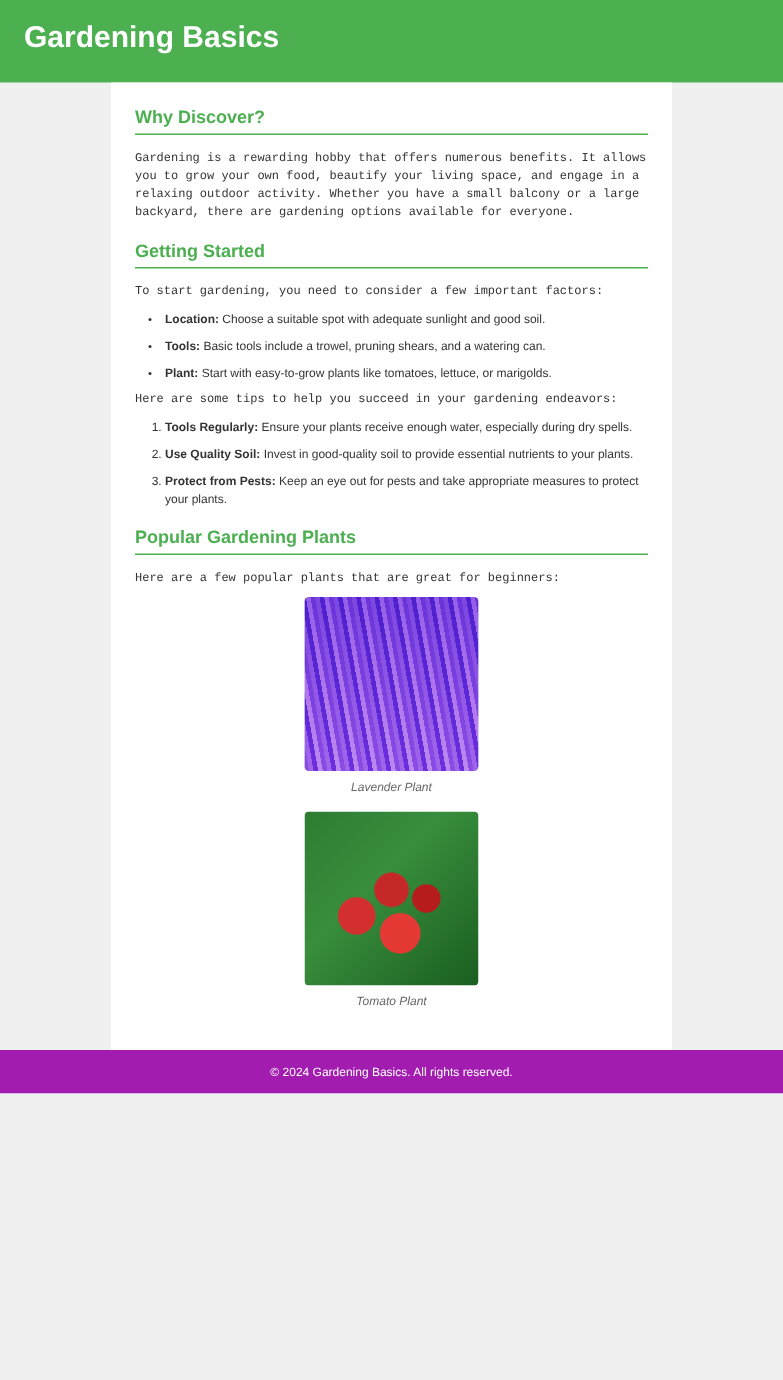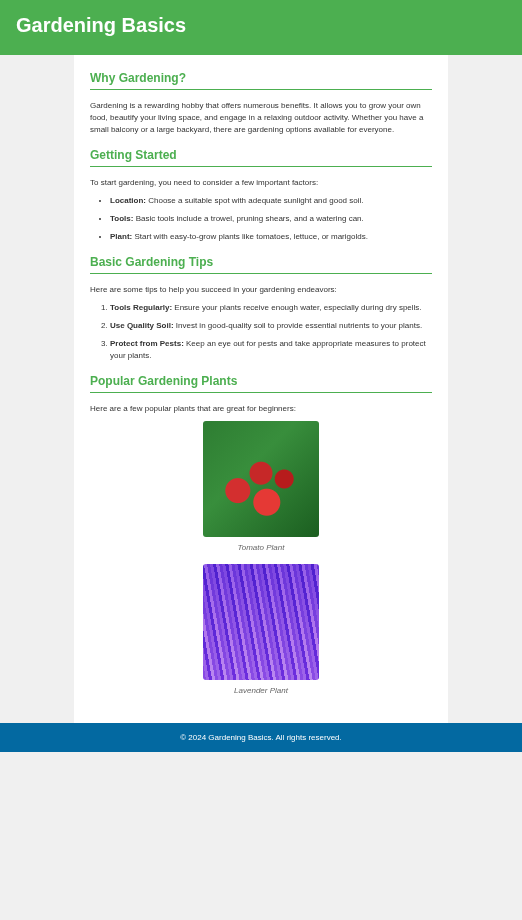--- a/index.html
+++ b/index.html
@@ -3,77 +3,76 @@
   <meta charset="utf-8">
   <style>
     * { margin: 0; padding: 0; box-sizing: border-box; }
     body { font-family: Arial, Helvetica, sans-serif; background: #f0f0f0; color: #333; font-size: 9px; }
     .header { background: #4CAF50; padding: 14px 16px 12px; }
     .header h1 { color: #fff; font-size: 20px; font-weight: bold; margin-bottom: 6px; }
     .header p { color: #fff; font-size: 8px; }
     .container { max-width: 374px; margin: 0 auto; background: #fff; padding: 16px; }
     h2 { color: #4CAF50; font-size: 12px; font-weight: bold; border-bottom: 1px solid #4CAF50; padding-bottom: 4px; margin-bottom: 10px; margin-top: 12px; }
     h2:first-child { margin-top: 0; }
-    .body-text { font-size: 8px; line-height: 1.5; color: #333; margin-bottom: 6px; }
+    .body-text { font-size: 8px; line-height: 1.5; color: #333; margin-bottom: 6px; font-family: Liberation Mono, monospace; }
     ul, ol { padding-left: 20px; margin-bottom: 6px; }
     ul li, ol li { font-size: 8px; line-height: 1.5; margin-bottom: 6px; color: #333; }
     li strong { font-weight: bold; }
     .plant { text-align: center; margin-bottom: 12px; }
     .plant-img { width: 116px; height: 116px; display: inline-block; border-radius: 3px; }
     .plant-caption { font-size: 8px; font-style: italic; color: #666; margin-top: 4px; }
     .tomato { background: radial-gradient(circle at 30% 60%, #d32f2f 12px, transparent 13px),
                           radial-gradient(circle at 50% 45%, #c62828 11px, transparent 12px),
                           radial-gradient(circle at 55% 70%, #e53935 13px, transparent 14px),
                           radial-gradient(circle at 70% 50%, #b71c1c 9px, transparent 10px),
                           linear-gradient(135deg, #2e7d32 0%, #388e3c 40%, #1b5e20 100%); }
     .lavender { background: repeating-linear-gradient(80deg, #7e57c2 0 3px, #9575cd 3px 6px, #5e35b1 6px 9px, #b39ddb 9px 12px),
                            linear-gradient(#6a4caf, #8c6fc9); background-blend-mode: overlay; }
     .lettuce { background: radial-gradient(circle at 30% 65%, #8bc34a 22px, transparent 23px),
                           radial-gradient(circle at 65% 70%, #7cb342 24px, transparent 25px),
                           radial-gradient(circle at 48% 35%, #6d4c41 20px, transparent 21px),
                           radial-gradient(circle at 20% 30%, #4e342e 18px, transparent 19px),
                           radial-gradient(circle at 78% 30%, #5d4037 16px, transparent 17px),
                           #1b3a1b; }
-    .footer { background: #0369a1; color: #fff; text-align: center; font-size: 8px; padding: 10px; }
+    .footer { background: #a21caf; color: #fff; text-align: center; font-size: 8px; padding: 10px; }
   </style>
 </head>
 <body>
 
 <div class="header">
   <h1>Gardening Basics</h1>
 </div>
 
 <div class="container">
 
-  <h2>Why Gardening?</h2>
+  <h2>Why Discover?</h2>
   <p class="body-text">Gardening is a rewarding hobby that offers numerous benefits. It allows you to grow your own food, beautify your living space, and engage in a relaxing outdoor activity. Whether you have a small balcony or a large backyard, there are gardening options available for everyone.</p>
 
   <h2>Getting Started</h2>
   <p class="body-text">To start gardening, you need to consider a few important factors:</p>
   <ul>
     <li><strong>Location:</strong><span> Choose a suitable spot with adequate sunlight and good soil.</span></li>
     <li><strong>Tools:</strong><span> Basic tools include a trowel, pruning shears, and a watering can.</span></li>
     <li><strong>Plant:</strong><span> Start with easy-to-grow plants like tomatoes, lettuce, or marigolds.</span></li>
   </ul>
 
-  <h2>Basic Gardening Tips</h2>
   <p class="body-text">Here are some tips to help you succeed in your gardening endeavors:</p>
   <ol>
     <li><strong>Tools Regularly:</strong><span> Ensure your plants receive enough water, especially during dry spells.</span></li>
     <li><strong>Use Quality Soil:</strong><span> Invest in good-quality soil to provide essential nutrients to your plants.</span></li>
     <li><strong>Protect from Pests:</strong><span> Keep an eye out for pests and take appropriate measures to protect your plants.</span></li>
   </ol>
 
   <h2>Popular Gardening Plants</h2>
   <p class="body-text">Here are a few popular plants that are great for beginners:</p>
 
   <div class="plant">
+    <div class="plant-img lavender"></div>
+    <div class="plant-caption">Lavender Plant</div>
+  </div>
+  <div class="plant">
     <div class="plant-img tomato"></div>
     <div class="plant-caption">Tomato Plant</div>
-  </div>
-  <div class="plant">
-    <div class="plant-img lavender"></div>
-    <div class="plant-caption">Lavender Plant</div>
   </div>
 
 </div>
 
 <div class="footer">© 2024 Gardening Basics. All rights reserved.</div>
 
 </body></html>

